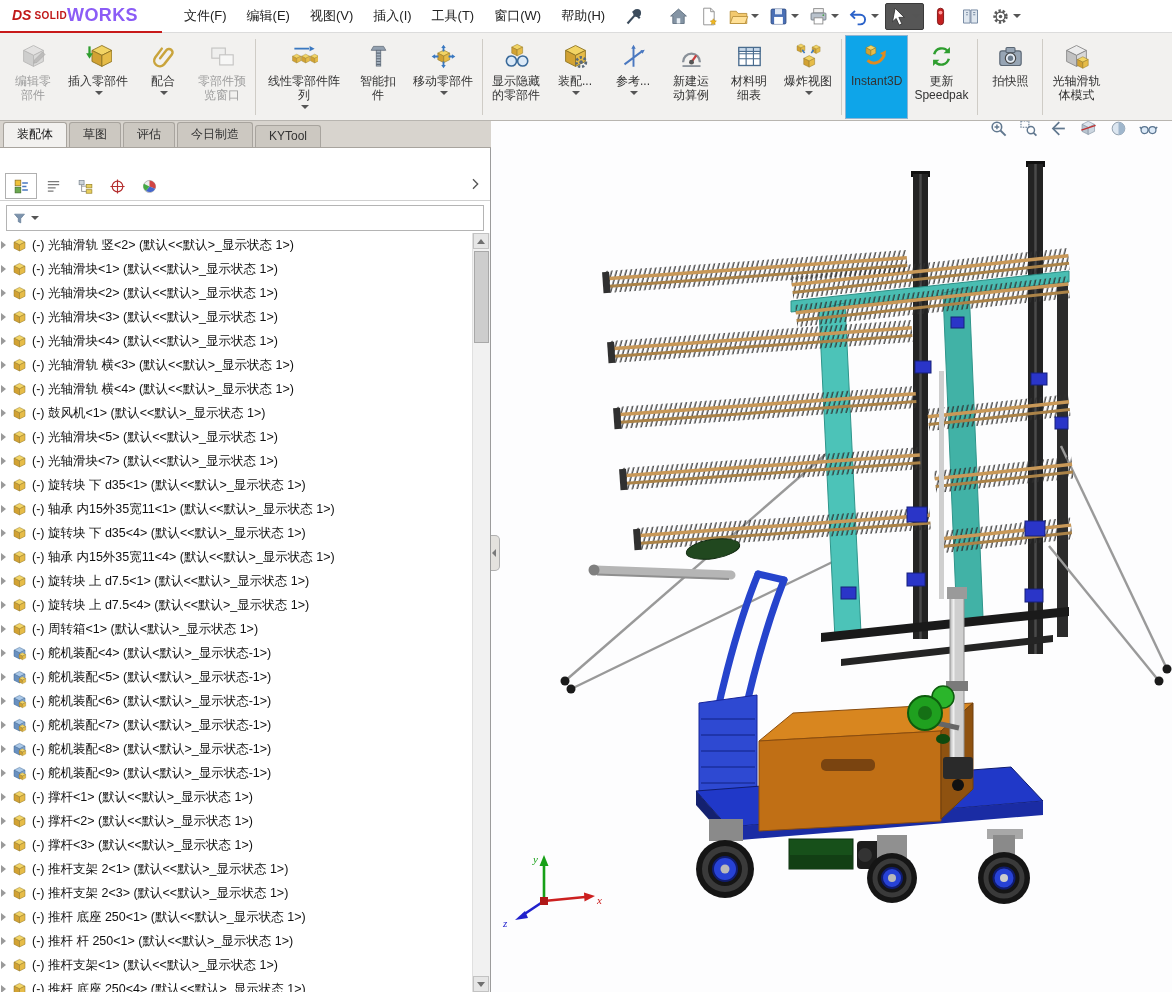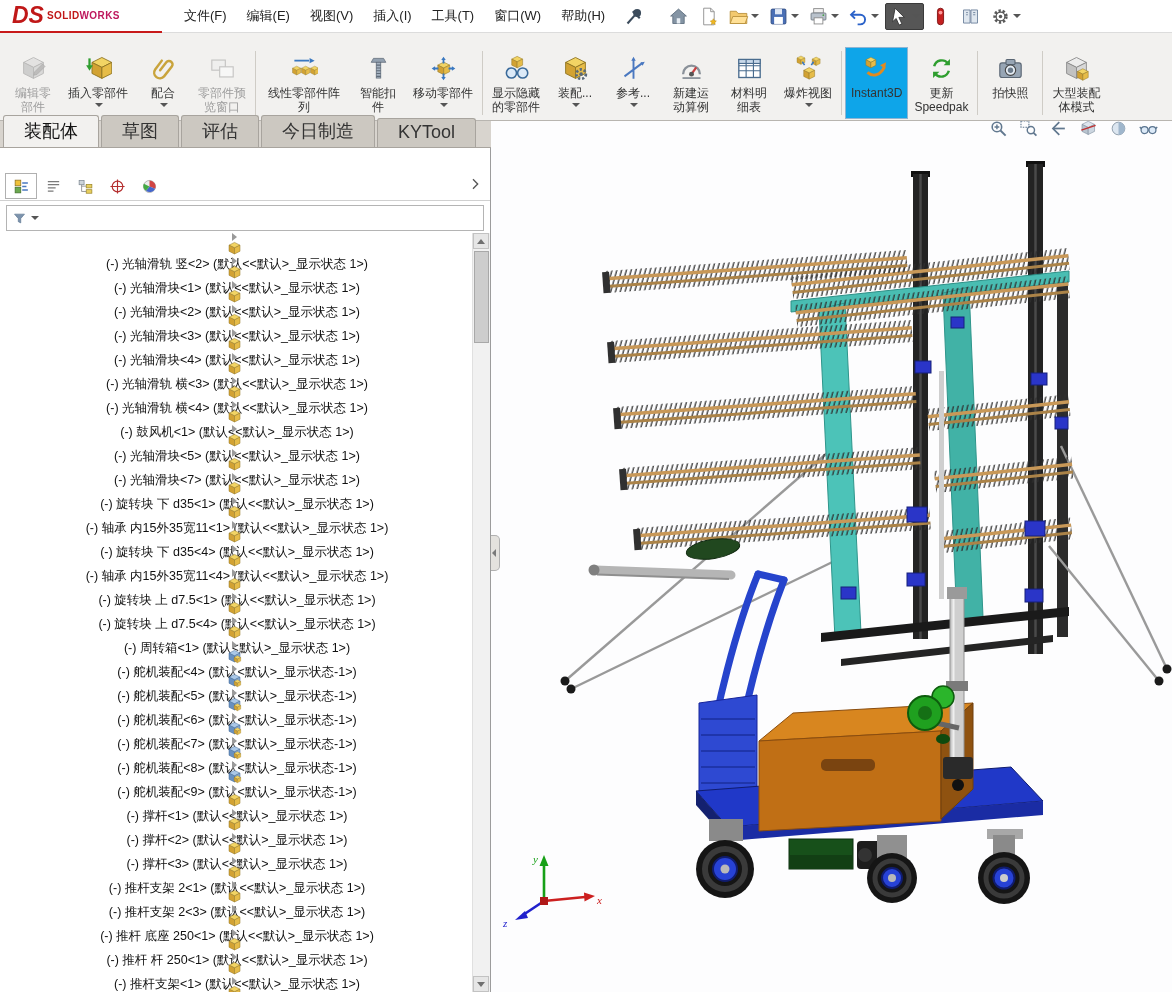--- a/index.html
+++ b/index.html
@@ -4,59 +4,59 @@
 <style>
   html,body{margin:0;padding:0;}
   body{width:1172px;height:992px;position:relative;overflow:hidden;background:#fff;
        font-family:"Liberation Sans","DejaVu Sans",sans-serif;font-size:13px;color:#222;}
   .ico{display:block;}
   .dd{width:0;height:0;border-left:4px solid transparent;border-right:4px solid transparent;border-top:4px solid #555;margin-left:2px;}
 
   
   .menubar{position:absolute;left:0;top:0;width:1172px;height:33px;background:#fff;border-bottom:1px solid #dcdcdc;display:flex;align-items:center;box-sizing:border-box;}
   .logo{width:162px;height:33px;display:flex;align-items:center;padding-left:12px;box-sizing:border-box;border-bottom:2px solid #c81a1a;}
-  .logo-mark{color:#c01818;font-weight:bold;font-style:italic;font-size:23px;margin-right:3px;}
+  .logo-mark{color:#c01818;font-weight:bold;font-style:italic;font-size:14px;margin-right:3px;}
   .logo-solid{color:#c01818;font-weight:bold;font-size:10px;letter-spacing:.4px;}
-  .logo-works{color:#be185d;font-weight:bold;font-size:10px;letter-spacing:.4px;}
+  .logo-works{color:#8b5cf6;font-weight:bold;font-size:18px;letter-spacing:.4px;}
   .menus{display:flex;height:100%;margin-left:12px;}
   .menu-item{padding:0 10px;line-height:31px;cursor:default;}
   .qbar{display:flex;align-items:center;margin-left:6px;gap:3px;}
   .qbtn{display:flex;align-items:center;padding:2px 3px;border-radius:2px;}
   .qbtn:first-child{margin-right:14px;}
   .qbtn .ico{width:21px;height:21px;}
   .qbtn.pressed{background:#565656;border:1px solid #3a3a3a;}
 
   
-  .ribbon{position:absolute;left:0;top:33px;width:1172px;height:88px;background:#f2f1ef;border-bottom:1px solid #b8b5b0;display:flex;align-items:stretch;padding:14px 0 1px 4px;box-sizing:border-box;}
+  .ribbon{position:absolute;left:0;top:33px;width:1172px;height:88px;background:#f2f1ef;border-bottom:1px solid #b8b5b0;display:flex;align-items:stretch;padding:2px 0 1px 4px;box-sizing:border-box;}
   .rbtn{display:flex;flex-direction:column;align-items:center;justify-content:flex-start;padding:7px 5px 2px;min-width:46px;max-width:78px;text-align:center;font-size:12px;line-height:14px;color:#333;border:1px solid transparent;cursor:default;}
   .rbtn>.ico{width:27px;height:27px;margin-bottom:4px;flex:none;}
   .rbtn .rlabel{white-space:pre-line;}
   .rbtn .dd{margin-top:3px;}
   .rbtn.disabled{color:#9d9d9d;}
   .rbtn.disabled>.ico{opacity:.45;filter:grayscale(1);}
   .rbtn.active{background:#0ea5e9;border-color:#8fb4d2;}
   .rsep{width:1px;background:#cfccc6;margin:4px 3px;flex:none;}
 
   
   .tabbar{position:absolute;left:0;top:121px;width:491px;height:27px;background:#d8d4ce;border-bottom:1px solid #a8a49e;display:flex;align-items:flex-end;padding-left:3px;box-sizing:border-box;}
-  .tab{padding:3px 20px 4px;font-size:18px;color:#333;background:#ccc8c1;border:1px solid #a8a49e;border-bottom:none;margin-right:2px;border-radius:3px 3px 0 0;cursor:default;}
+  .tab{padding:3px 13px 4px;font-size:12px;color:#333;background:#ccc8c1;border:1px solid #a8a49e;border-bottom:none;margin-right:2px;border-radius:3px 3px 0 0;cursor:default;}
   .tab.active{background:#f2f1ef;color:#111;}
 
   
   .sidepanel{position:absolute;left:0;top:148px;width:491px;bottom:0;background:#fff;border-right:1px solid #9c9c9c;box-sizing:border-box;overflow:hidden;}
   .tree-tabs{display:flex;align-items:center;height:28px;border-bottom:1px solid #d0d0d0;padding-left:5px;margin-top:24px;position:relative;}
   .ttab{width:30px;height:24px;display:flex;align-items:center;justify-content:center;border:1px solid transparent;}
   .ttab.active{background:#fff;border-color:#b0b0b0;}
   .ttab .ico{width:17px;height:17px;}
   .ttab-chevron{position:absolute;right:5px;top:4px;width:18px;height:18px;}
   .ttab-chevron .ico{width:16px;height:16px;}
   .filterbar{margin:4px 6px 0;height:24px;border:1px solid #b4b4b4;display:flex;align-items:center;padding-left:5px;gap:2px;background:#fff;}
   .filterbar .ico{width:15px;height:15px;}
   .tree{position:absolute;left:0;top:85px;right:17px;bottom:0;overflow:hidden;}
-  .trow{height:24px;display:flex;align-items:center;padding-left:1px;font-size:12.5px;color:#111;white-space:nowrap;cursor:default;flex-direction:column;}
+  .trow{height:24px;display:flex;align-items:center;padding-left:1px;font-size:12.5px;color:#111;white-space:nowrap;cursor:default;}
   .exp{width:0;height:0;border-top:4px solid transparent;border-bottom:4px solid transparent;border-left:5px solid #9a9a9a;margin-right:6px;flex:none;}
   .trow .ico{width:15px;height:15px;margin-right:5px;flex:none;}
   .vscroll{position:absolute;right:0;top:85px;width:17px;bottom:0;background:#f1f1f1;border-left:1px solid #e0e0e0;}
   .sb-btn{position:absolute;left:0;width:16px;height:16px;background:#e6e6e6;border:1px solid #c2c2c2;box-sizing:border-box;display:flex;align-items:center;justify-content:center;}
   .sb-up{top:0;}.sb-down{bottom:0;}
   .sb-tri-up{width:0;height:0;border-left:4px solid transparent;border-right:4px solid transparent;border-bottom:5px solid #707070;}
   .sb-tri-down{width:0;height:0;border-left:4px solid transparent;border-right:4px solid transparent;border-top:5px solid #707070;}
   .sb-thumb{position:absolute;left:1px;right:1px;top:18px;height:92px;background:#cdcdcd;border:1px solid #a8a8a8;box-sizing:border-box;}
 
   
@@ -394,21 +394,21 @@
           <path d="M20.8 6.6 12 11v9.8l8.8-4.4Z" fill="#d8d8d8"></path>
         </g>
         <g transform="translate(11,11) scale(0.55)">
           <g stroke="#907522" stroke-width="0.8" stroke-linejoin="round">
             <path d="M12 2.2 20.8 6.6 12 11 3.2 6.6Z" fill="#f2d464"></path>
             <path d="M3.2 6.6 12 11v9.8L3.2 16.4Z" fill="#d2a233"></path>
             <path d="M20.8 6.6 12 11v9.8l8.8-4.4Z" fill="#e6bc48"></path>
           </g>
         </g>
       </svg>
-      <span class="rlabel">大型装配
+      <span class="rlabel">光轴滑轨
 体模式</span>
     </div>
   </div>
 
 <div class="tabbar" id="tabbar">
     <div class="tab active">装配体</div>
     <div class="tab">草图</div>
     <div class="tab">评估</div>
     <div class="tab">今日制造</div>
     <div class="tab">KYTool</div>

